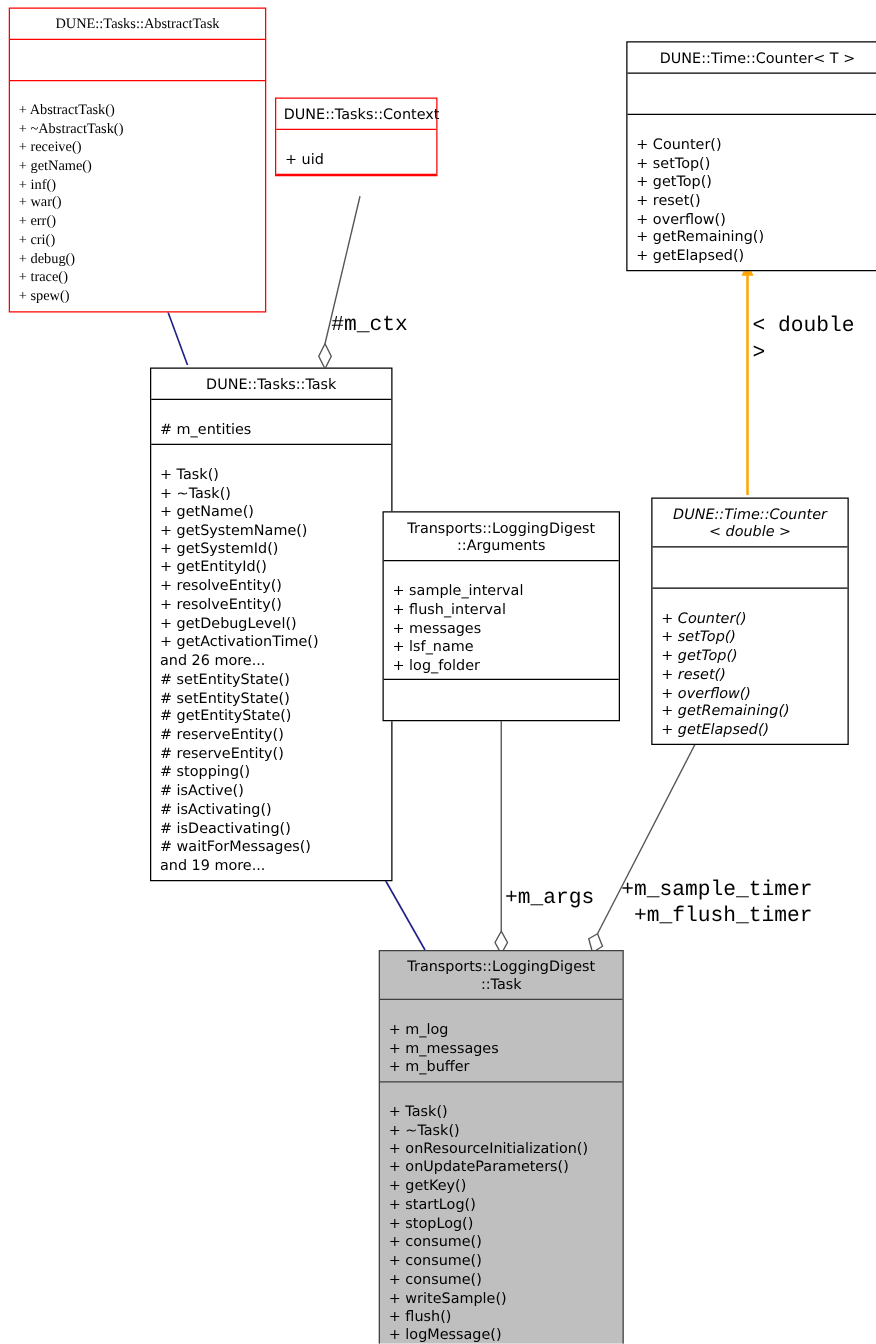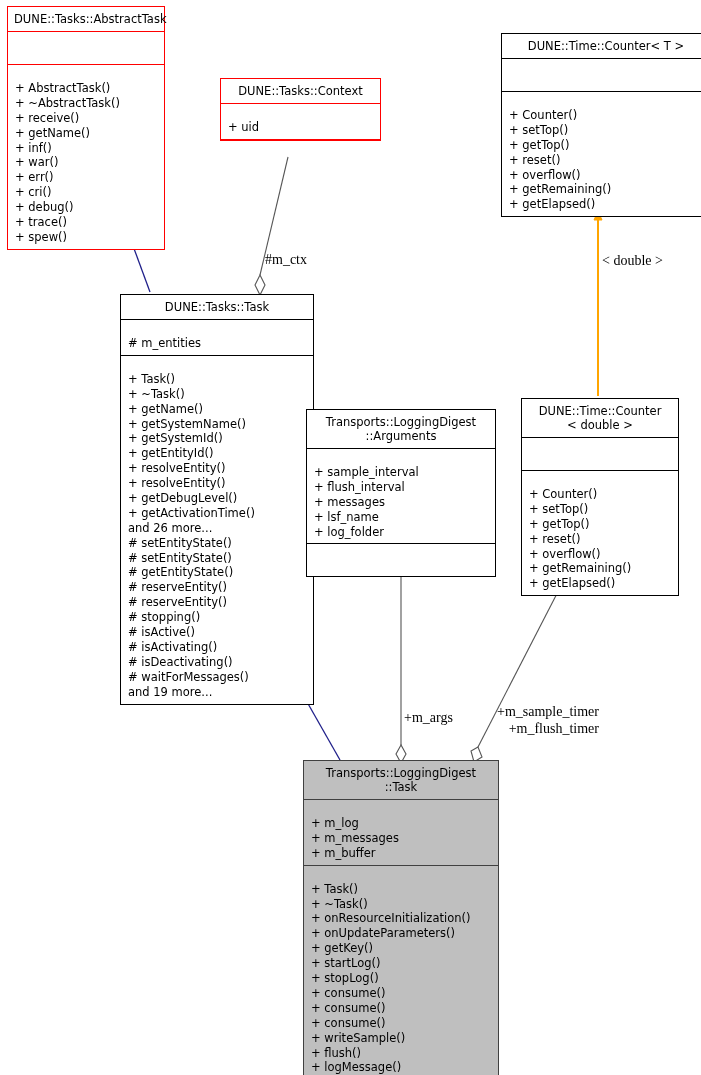--- a/index.html
+++ b/index.html
@@ -67,22 +67,22 @@
     padding: 4px 5px;
   }
   .member {
     white-space: nowrap;
     padding: 0;
     margin: 0;
     line-height: 1.295;
   }
   .edge-label {
     position: absolute;
-    font-family: Liberation Serif, serif;
-    font-size: 14px;
+    font-family: Liberation Mono, monospace;
+    font-size: 17px;
     color: #000000;
     white-space: pre-line;
     line-height: 1.22;
     z-index: 6;
   }
   .edge-label.center { text-align: right; }
 </style>
 </head>
 <body>
 
@@ -119,41 +119,41 @@
       <line x1="401" y1="745" x2="401" y2="562" stroke="#555555" stroke-width="1.1"></line>
       <path d="M401,745 L396,754 L401,763 L406,754 z" fill="#ffffff" stroke="#555555" stroke-width="1.1"></path>
     </g>
 
     <g>
       <line x1="478" y1="747" x2="565" y2="578" stroke="#555555" stroke-width="1.1"></line>
       <path d="M478,747 L471,751 L474,762 L482,757 z" fill="#ffffff" stroke="#555555" stroke-width="1.1"></path>
     </g>
   </svg>
 
-  <div class="node red" style="left:7px; top:6px; width:158px;">
+  <div class="node red" style="left:7px; top:6px; width:206px;font-family:Liberation Serif, serif;">
     <div class="node-title">DUNE::Tasks::AbstractTask</div>
     <div class="sep"></div>
     <div class="compartment empty"></div>
     <div class="sep"></div>
     <div class="compartment">
       <div class="member">+ AbstractTask()</div>
       <div class="member">+ ~AbstractTask()</div>
       <div class="member">+ receive()</div>
       <div class="member">+ getName()</div>
       <div class="member">+ inf()</div>
       <div class="member">+ war()</div>
       <div class="member">+ err()</div>
       <div class="member">+ cri()</div>
       <div class="member">+ debug()</div>
       <div class="member">+ trace()</div>
       <div class="member">+ spew()</div>
     </div>
   </div>
 
-  <div class="node red" style="left:220px; top:78px; width:161px;">
+  <div class="node red" style="left:220px; top:78px; width:130px;">
     <div class="node-title">DUNE::Tasks::Context</div>
     <div class="sep"></div>
     <div class="compartment">
       <div class="member">+ uid</div>
     </div>
     <div class="sep"></div>
   </div>
 
   <div class="node" style="left:501px; top:33px; width:210px;">
     <div class="node-title">DUNE::Time::Counter&lt; T &gt;</div>
@@ -212,21 +212,21 @@
       <div class="member">+ sample_interval</div>
       <div class="member">+ flush_interval</div>
       <div class="member">+ messages</div>
       <div class="member">+ lsf_name</div>
       <div class="member">+ log_folder</div>
     </div>
     <div class="sep"></div>
     <div class="compartment empty"></div>
   </div>
 
-  <div class="node" style="left:521px; top:398px; width:158px;">
+  <div class="node" style="left:521px; top:398px; width:158px;font-style:italic;">
     <div class="node-title">DUNE::Time::Counter
 &lt; double &gt;</div>
     <div class="sep"></div>
     <div class="compartment empty"></div>
     <div class="sep"></div>
     <div class="compartment">
       <div class="member">+ Counter()</div>
       <div class="member">+ setTop()</div>
       <div class="member">+ getTop()</div>
       <div class="member">+ reset()</div>

